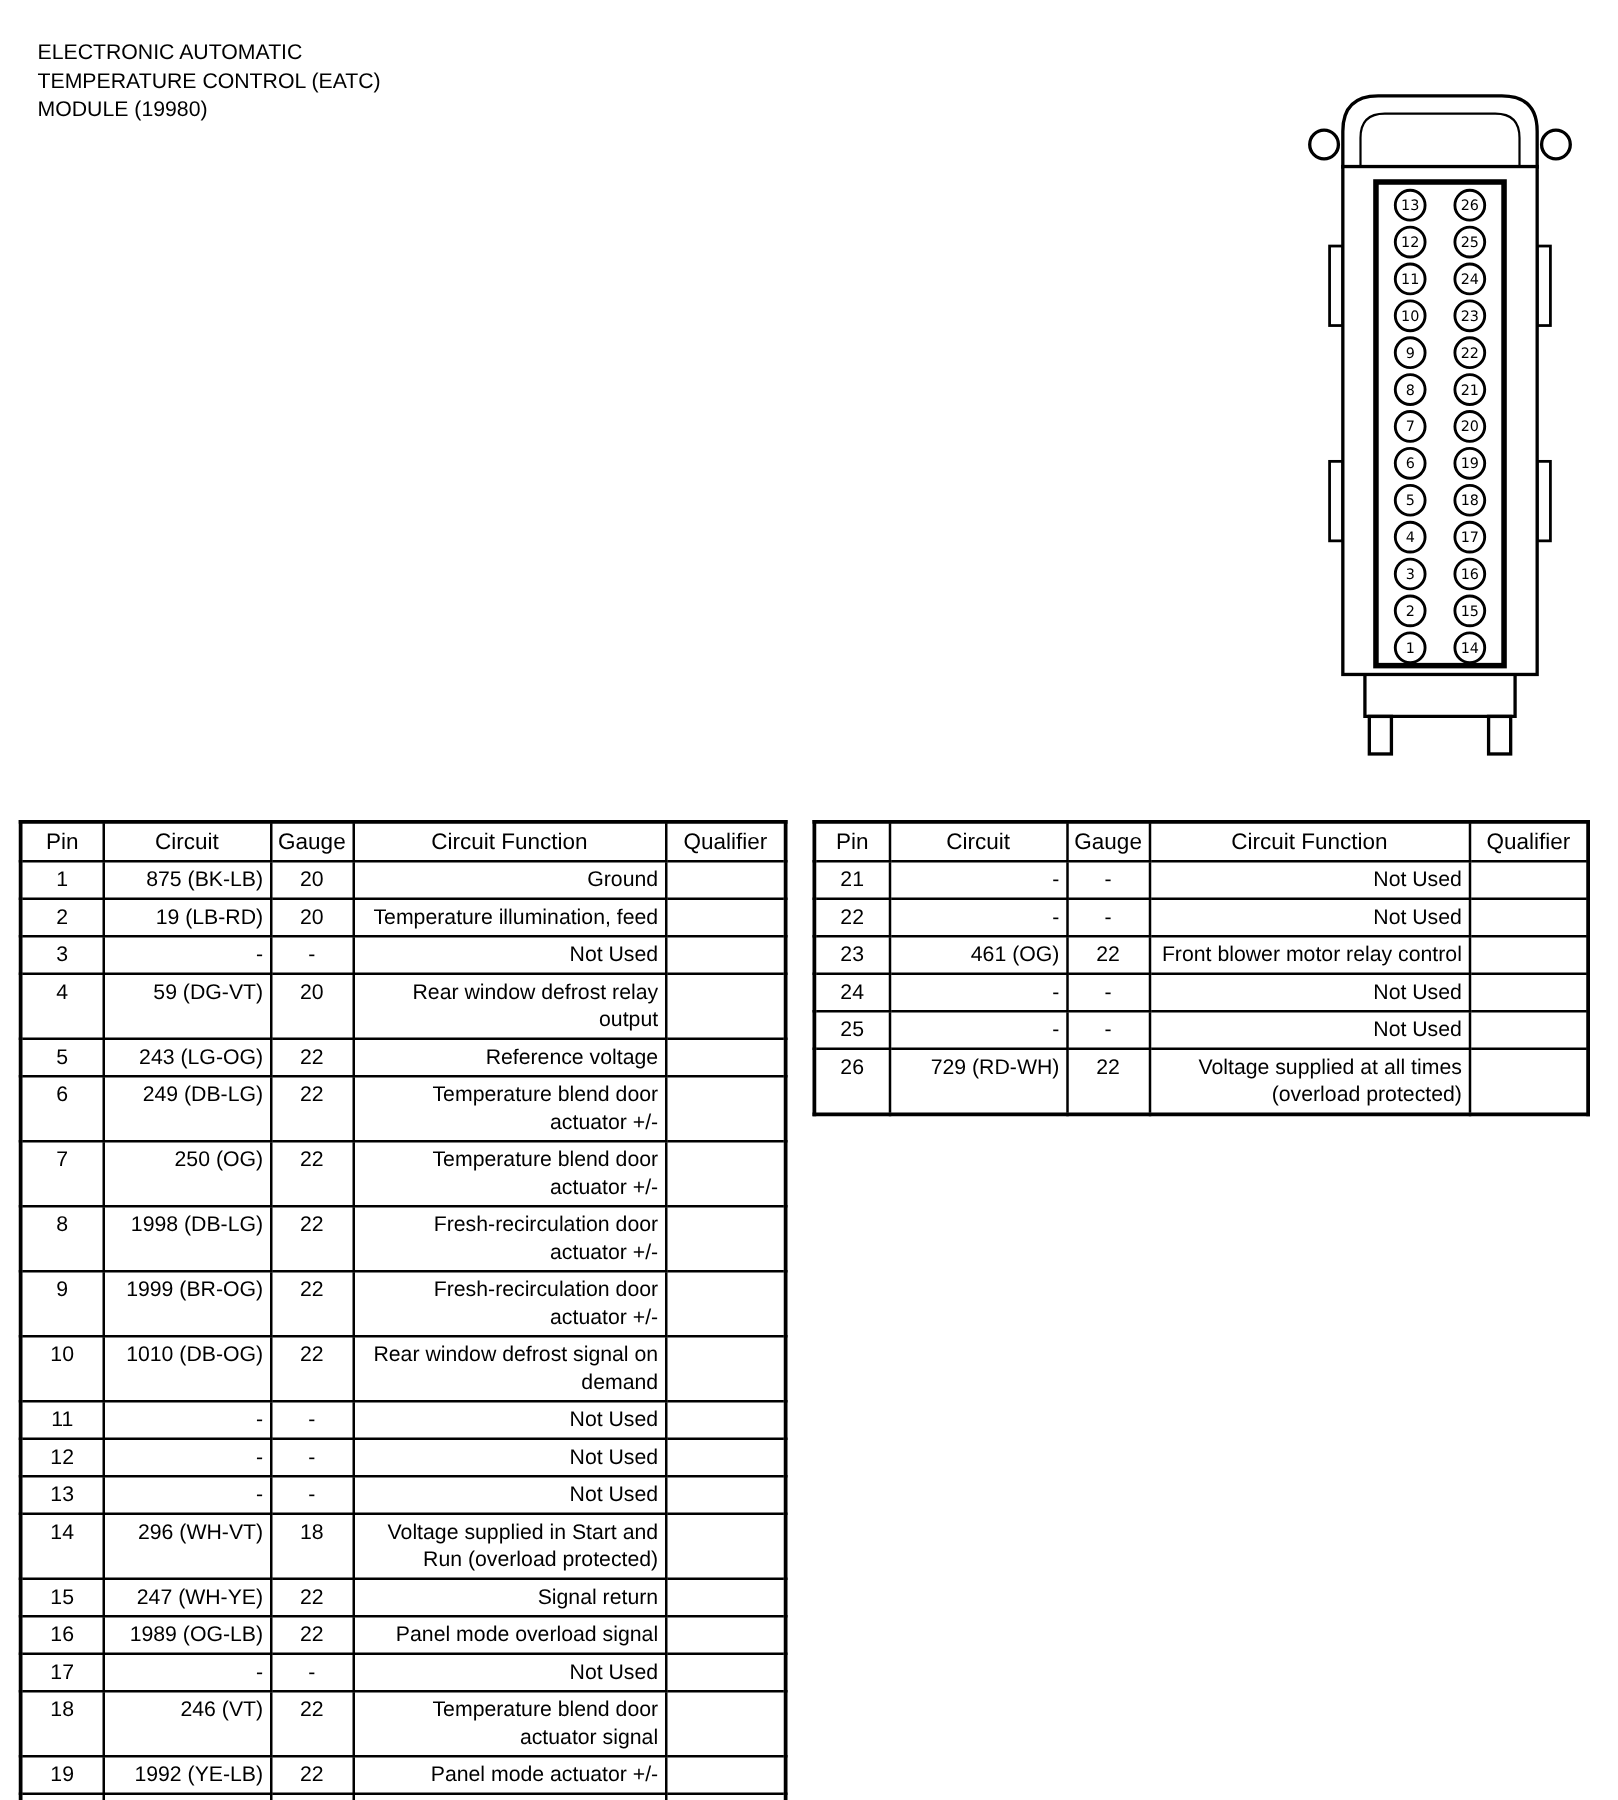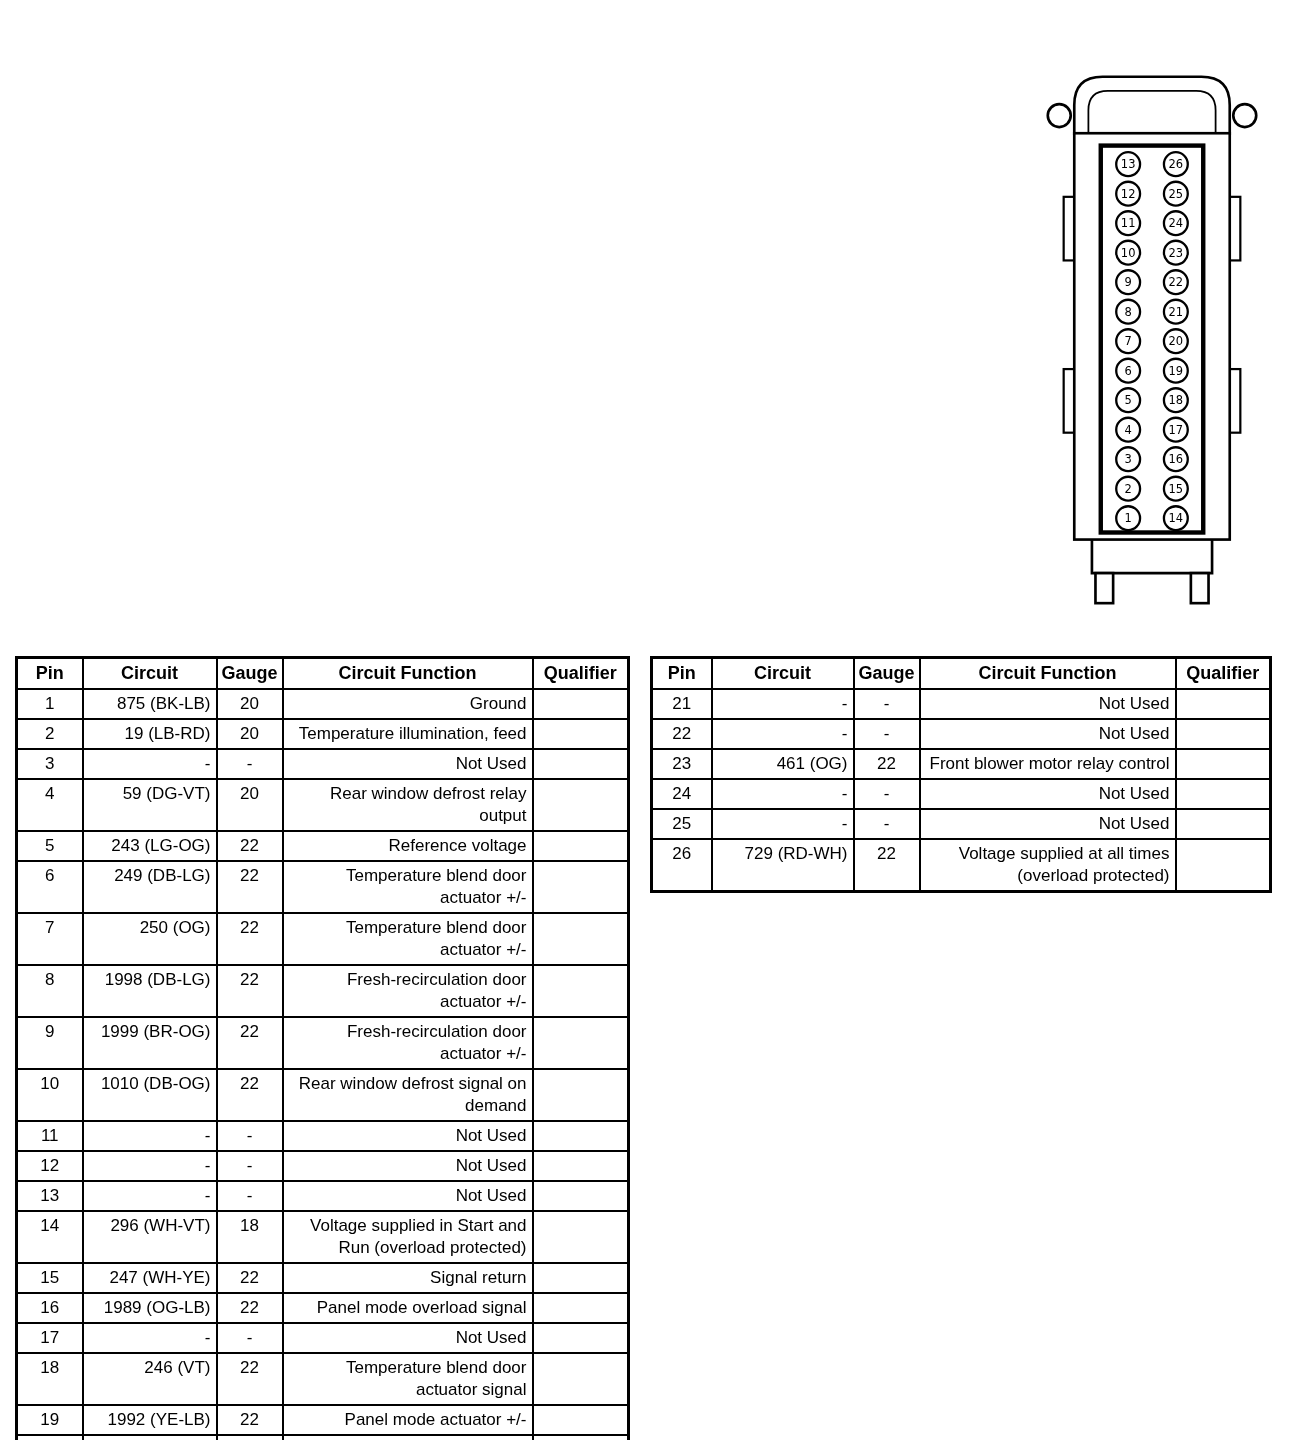--- a/index.html
+++ b/index.html
@@ -31,39 +31,44 @@
   .tbl-wrap{position:absolute;top:656px;}
   #left-table-wrap{left:15px;}
   #right-table-wrap{left:650px;}
   table.pinout{
     border-collapse:collapse;table-layout:fixed;
     border:3px solid #000;
     font-size:17px;
   }
   table.pinout th{
     border:2px solid #000;
-    font-size:18px;font-weight:bold;text-align:center;
+    font-size:18px;font-weight:normal;text-align:center;
     padding:4px 2px;
   }
   table.pinout td{
     border:2px solid #000;
     padding:3px 5px;line-height:22px;
     vertical-align:top;height:22px;
     overflow:hidden;
   }
   td.col-pin{text-align:center;}
   td.col-circuit{text-align:right;}
   td.col-gauge{text-align:center;}
   td.col-function{text-align:right;}
   td.col-qualifier{}
 </style>
 </head>
 <body>
 
 <div class="header">
+  <div class="module-desc">
+    <div>ELECTRONIC AUTOMATIC</div>
+    <div>TEMPERATURE CONTROL (EATC)</div>
+    <div>MODULE (19980)</div>
+  </div>
 </div>
 
 <svg id="connector-svg" width="212" height="566" viewBox="0 0 240 640">
   <g fill="#ffffff" stroke="#000000">
 
     <circle cx="15" cy="58" r="13" stroke-width="3"></circle>
     <circle cx="225" cy="58" r="13" stroke-width="3"></circle>
 
     <path d="M 32 80 V 46 Q 32 14 64 14 H 176 Q 208 14 208 46 V 80" stroke-width="3"></path>
     <path d="M 48 80 V 52 Q 48 30 70 30 H 170 Q 192 30 192 52 V 80" stroke-width="2"></path>

